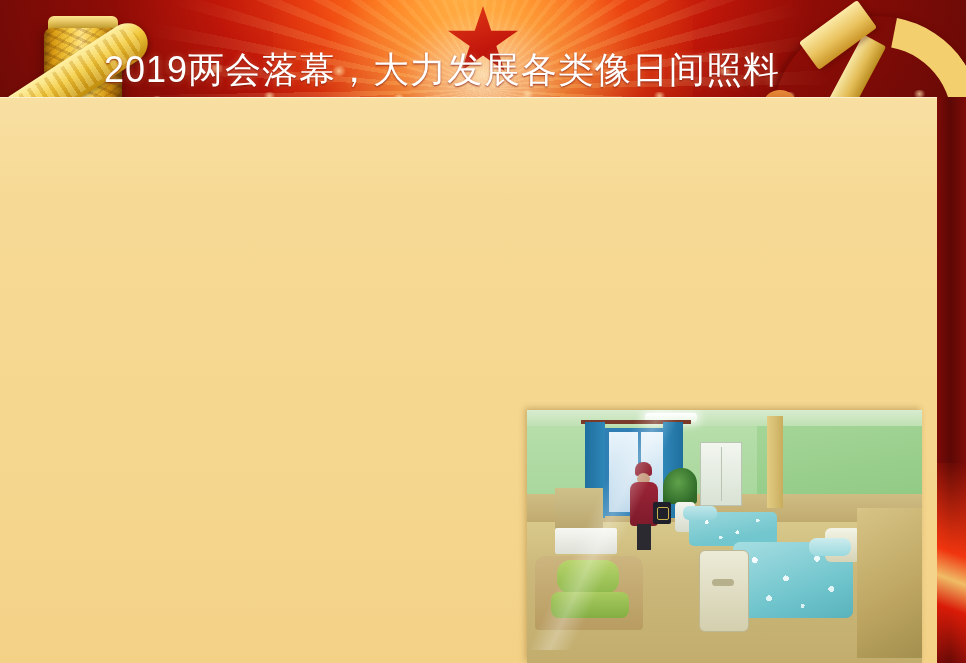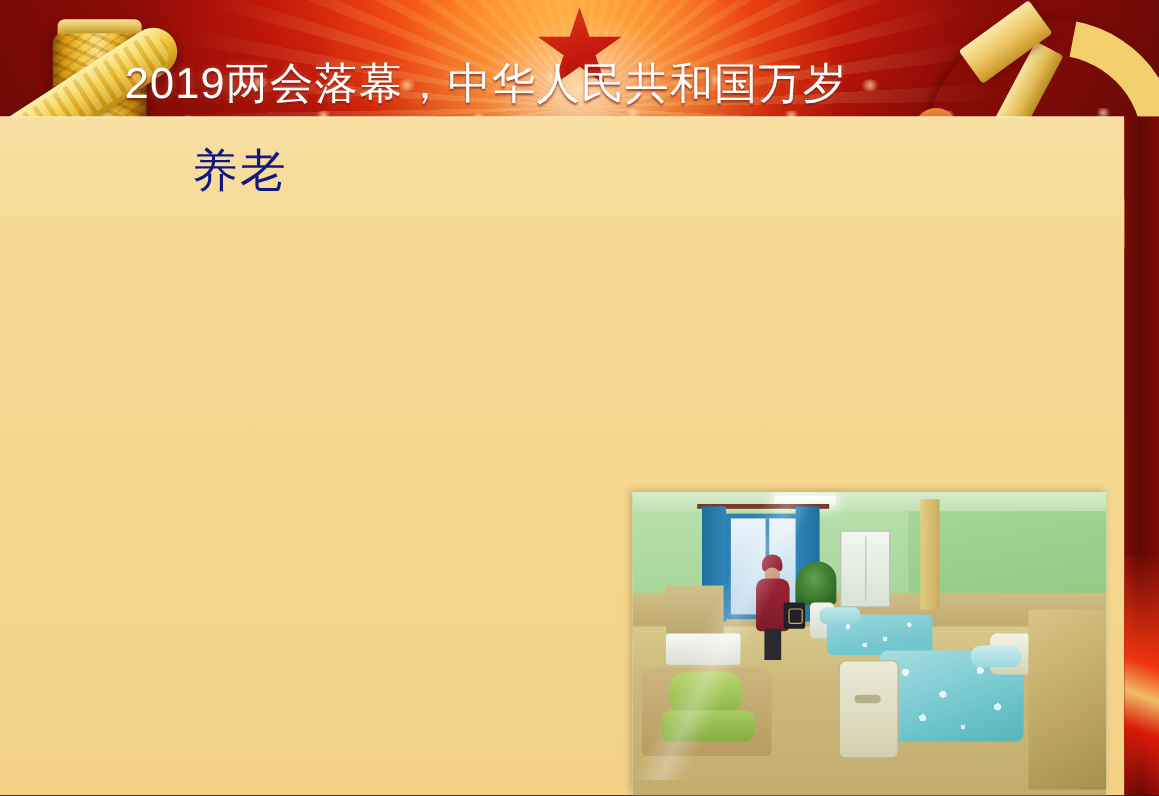--- a/index.html
+++ b/index.html
@@ -433,22 +433,21 @@
     <div class="sickle"></div>
     <div class="sickle-knob"></div>
     <div class="sickle-handle"></div>
     <div class="hammer-shaft"></div>
     <div class="hammer-head"></div>
   </div>
 
   <div class="panel"></div>
   <div class="panel-edge"></div>
 
-  <div class="title">2019两会落幕，中华人民共和国万岁</div>
-  <div class="heading">养老</div>
+  <div class="title">2019两会落幕，大力发展各类像日间照料</div>
 
   <div class="photo">
     <div class="ph ph-wall-top"></div>
     <div class="ph ph-wall-right"></div>
     <div class="ph ph-ceiling"></div>
     <div class="ph ph-light"></div>
     <div class="ph ph-wainscot"></div>
     <div class="ph ph-floor"></div>
     <div class="ph ph-rod"></div>
     <div class="ph ph-window"></div>

